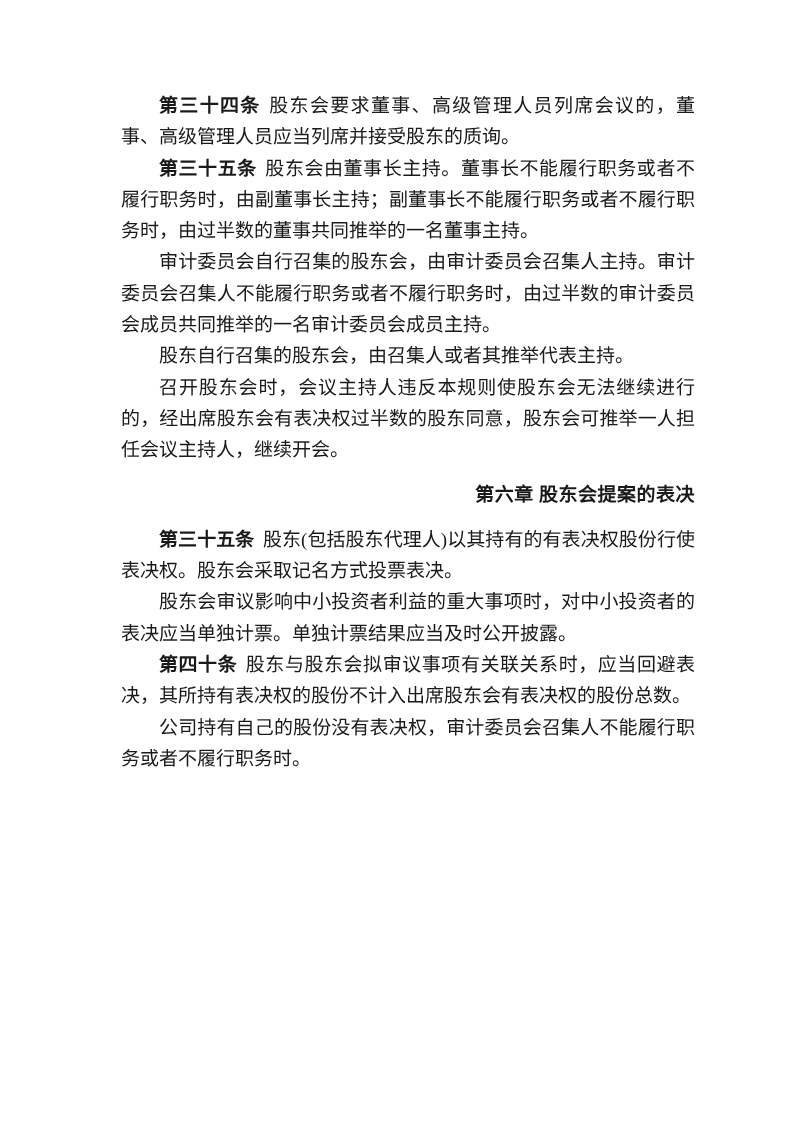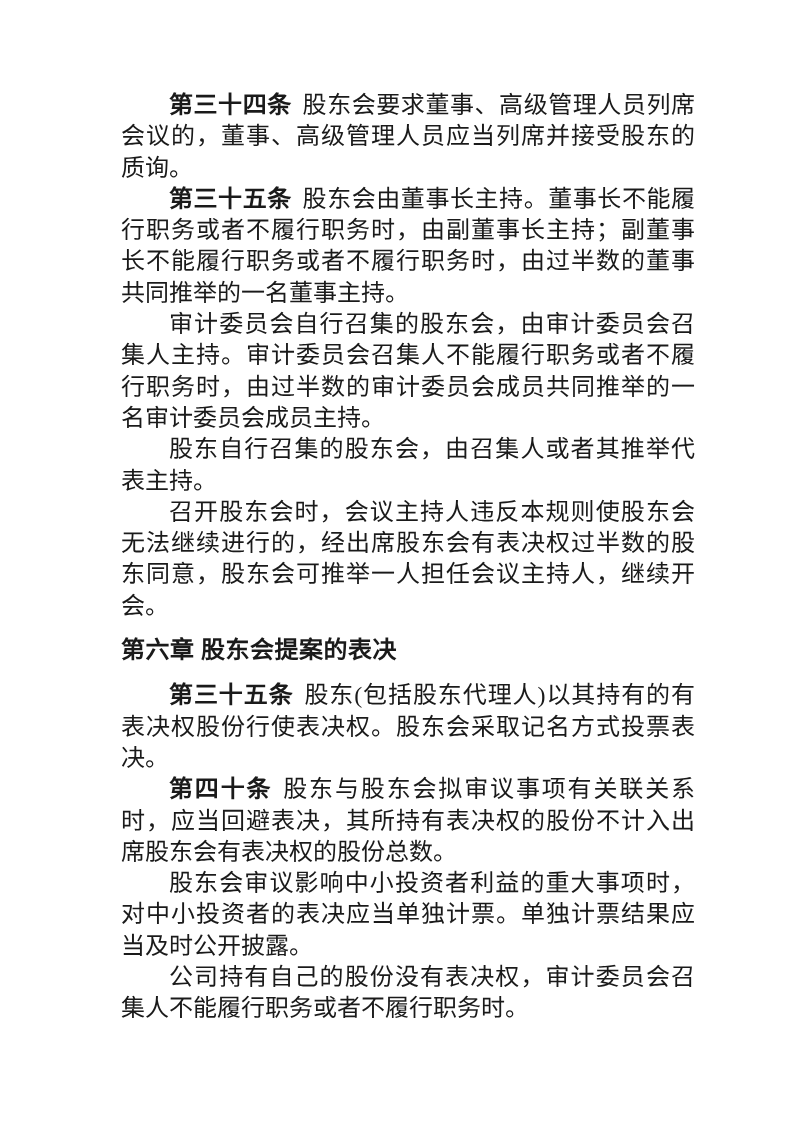--- a/index.html
+++ b/index.html
@@ -10,35 +10,35 @@
       background: #ffffff;
       overflow: hidden;
       font-family: "Liberation Serif", "DejaVu Serif", serif;
       color: #1a1a1a;
     }
     .content {
       position: absolute;
       left: 121px;
       top: 90px;
       width: 574px;
-      font-size: 24px;
+      font-size: 19px;
       line-height: 31.3px;
       text-align: justify;
       text-justify: inter-character;
     }
     .para {
       margin: 0;
       padding: 0;
       text-indent: 2em;
     }
     .term { font-weight: bold; }
     .term:not(:empty) { margin-right: 0.45em; }
     .chapter {
       margin: 13px 0 14px 0;
-      text-align: left;
+      text-align: right;
       text-indent: 0;
       font-weight: bold;
       letter-spacing: 0.5px;
     }
   </style>
 </head>
 <body>
 
 <div class="page">
   <div class="content">
@@ -53,21 +53,21 @@
 
     <p class="para"><span class="term"></span><span>召开股东会时，会议主持人违反本规则使股东会无法继续进行的，经出席股东会有表决权过半数的股东同意，股东会可推举一人担任会议主持人，继续开会。</span></p>
 
 
 
     <p class="para chapter">第六章 股东会提案的表决</p>
 
     <p class="para"><span class="term">第三十五条</span><span>股东(包括股东代理人)以其持有的有表决权股份行使表决权。股东会采取记名方式投票表决。</span></p>
 
 
+    <p class="para"><span class="term"></span><span>股东会审议影响中小投资者利益的重大事项时，对中小投资者的表决应当单独计票。单独计票结果应当及时公开披露。</span></p>
+
     <p class="para"><span class="term">第四十条</span><span>股东与股东会拟审议事项有关联关系时，应当回避表决，其所持有表决权的股份不计入出席股东会有表决权的股份总数。</span></p>
-
-    <p class="para"><span class="term"></span><span>股东会审议影响中小投资者利益的重大事项时，对中小投资者的表决应当单独计票。单独计票结果应当及时公开披露。</span></p>
 
     <p class="para"><span class="term"></span><span>公司持有自己的股份没有表决权，审计委员会召集人不能履行职务或者不履行职务时。</span></p>
 
 
   </div>
 </div>
 
 </body></html>

